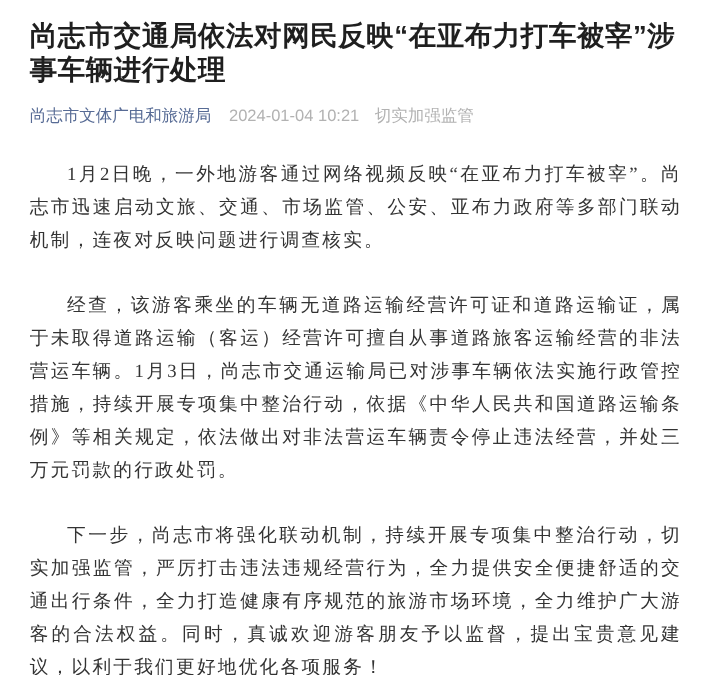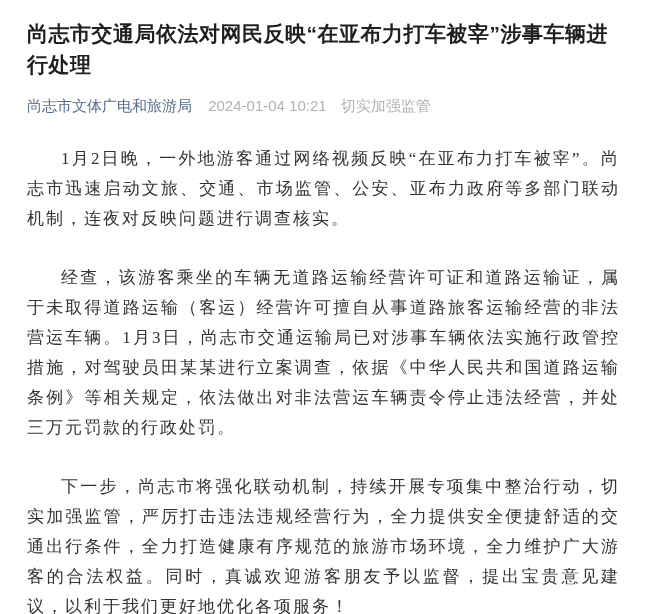--- a/index.html
+++ b/index.html
@@ -9,21 +9,21 @@
     min-height: 614px;
     font-family: "Liberation Sans", "DejaVu Sans", sans-serif;
   }
   .page {
     width: 647px;
     min-height: 614px;
     background: #ffffff;
     padding: 18px 27px 20px 27px;
   }
   .article-title {
-    font-size: 21px;
+    font-size: 25px;
     line-height: 31px;
     font-weight: bold;
     color: #1f1f1f;
     letter-spacing: 0.5px;
     margin-bottom: 16px;
     font-family: "Liberation Sans", "DejaVu Sans", sans-serif;
   }
   .byline {
     font-size: 15px;
     line-height: 20px;
@@ -60,17 +60,17 @@
   <h1 class="article-title">尚志市交通局依法对网民反映“在亚布力打车被宰”涉事车辆进行处理</h1>
 
   <div class="byline">
     <span class="account">尚志市文体广电和旅游局</span>
     <span class="meta">2024-01-04 10:21</span>
     <span class="meta">切实加强监管</span>
   </div>
 
   <div class="article-body">
     <p>1月2日晚，一外地游客通过网络视频反映“在亚布力打车被宰”。尚志市迅速启动文旅、交通、市场监管、公安、亚布力政府等多部门联动机制，连夜对反映问题进行调查核实。</p>
-    <p>经查，该游客乘坐的车辆无道路运输经营许可证和道路运输证，属于未取得道路运输（客运）经营许可擅自从事道路旅客运输经营的非法营运车辆。1月3日，尚志市交通运输局已对涉事车辆依法实施行政管控措施，对驾驶员田某某进行立案调查，依据《中华人民共和国道路运输条例》等相关规定，依法做出对非法营运车辆责令停止违法经营，并处三万元罚款的行政处罚。</p>
+    <p>经查，该游客乘坐的车辆无道路运输经营许可证和道路运输证，属于未取得道路运输（客运）经营许可擅自从事道路旅客运输经营的非法营运车辆。1月3日，尚志市交通运输局已对涉事车辆依法实施行政管控措施，持续开展专项集中整治行动，依据《中华人民共和国道路运输条例》等相关规定，依法做出对非法营运车辆责令停止违法经营，并处三万元罚款的行政处罚。</p>
     <p>下一步，尚志市将强化联动机制，持续开展专项集中整治行动，切实加强监管，严厉打击违法违规经营行为，全力提供安全便捷舒适的交通出行条件，全力打造健康有序规范的旅游市场环境，全力维护广大游客的合法权益。同时，真诚欢迎游客朋友予以监督，提出宝贵意见建议，以利于我们更好地优化各项服务！</p>
   </div>
 
 </div>
 
 </body></html>

